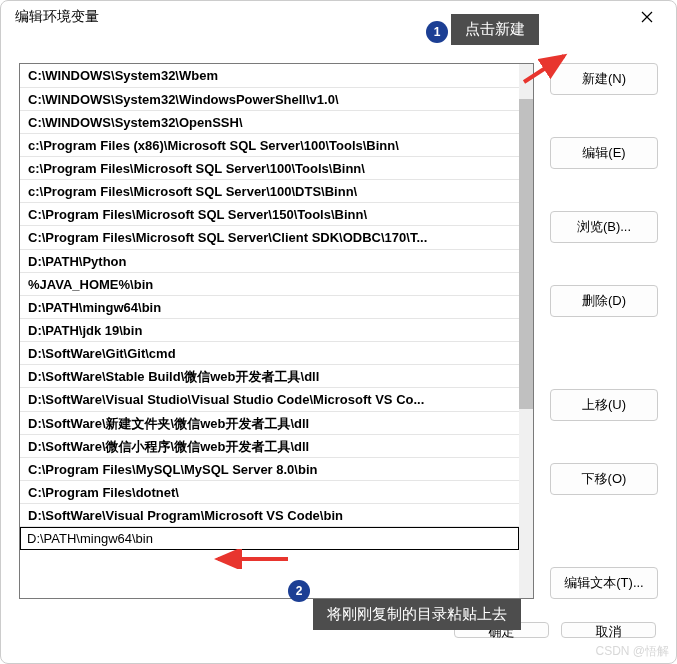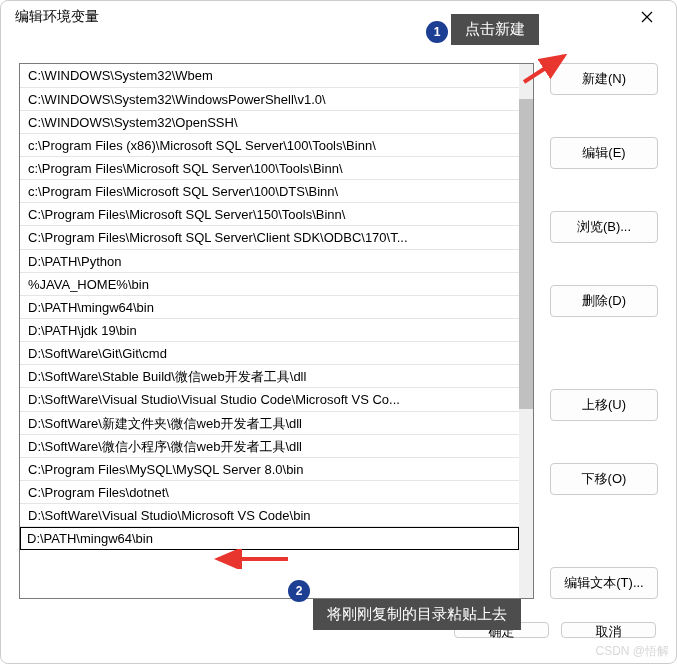--- a/index.html
+++ b/index.html
@@ -86,20 +86,21 @@
       height: 23.15px;
       line-height: 23.15px;
       padding: 0 8px;
       border-bottom: 1px solid #e5e5e5;
       white-space: nowrap;
       overflow: hidden;
       text-overflow: ellipsis;
       font-size: 13px;
       color: #000;
       margin-right: 4px;
+      font-weight: bold;
     }
     .list-row.selected {
       background: #0078d4;
       color: #fff;
       border-bottom: 1px solid #0078d4;
     }
     .edit-input {
       width: calc(100% - 14px);
       height: 23px;
       border: 1px solid #000;
@@ -230,21 +231,21 @@
           <div class="list-row">%JAVA_HOME%\bin</div>
           <div class="list-row">D:\PATH\mingw64\bin</div>
           <div class="list-row">D:\PATH\jdk 19\bin</div>
           <div class="list-row">D:\SoftWare\Git\Git\cmd</div>
           <div class="list-row">D:\SoftWare\Stable Build\微信web开发者工具\dll</div>
           <div class="list-row">D:\SoftWare\Visual Studio\Visual Studio Code\Microsoft VS Co...</div>
           <div class="list-row">D:\SoftWare\新建文件夹\微信web开发者工具\dll</div>
           <div class="list-row">D:\SoftWare\微信小程序\微信web开发者工具\dll</div>
           <div class="list-row">C:\Program Files\MySQL\MySQL Server 8.0\bin</div>
           <div class="list-row">C:\Program Files\dotnet\</div>
-          <div class="list-row">D:\SoftWare\Visual Studio\Microsoft VS Code\bin</div>
+          <div class="list-row">D:\SoftWare\Visual Program\Microsoft VS Code\bin</div>
           <div class="list-row selected">D:\PATH\mingw64\bin</div>
           <input class="edit-input" value="D:\PATH\mingw64\bin" style="top: 463px; bottom: auto;">
         </div>
       <div class="scrollbar-track">
         <div class="scrollbar-thumb"></div>
       </div>
     </div>
 
     <div class="sidebar">
       <button class="win-btn">新建(N)</button>

